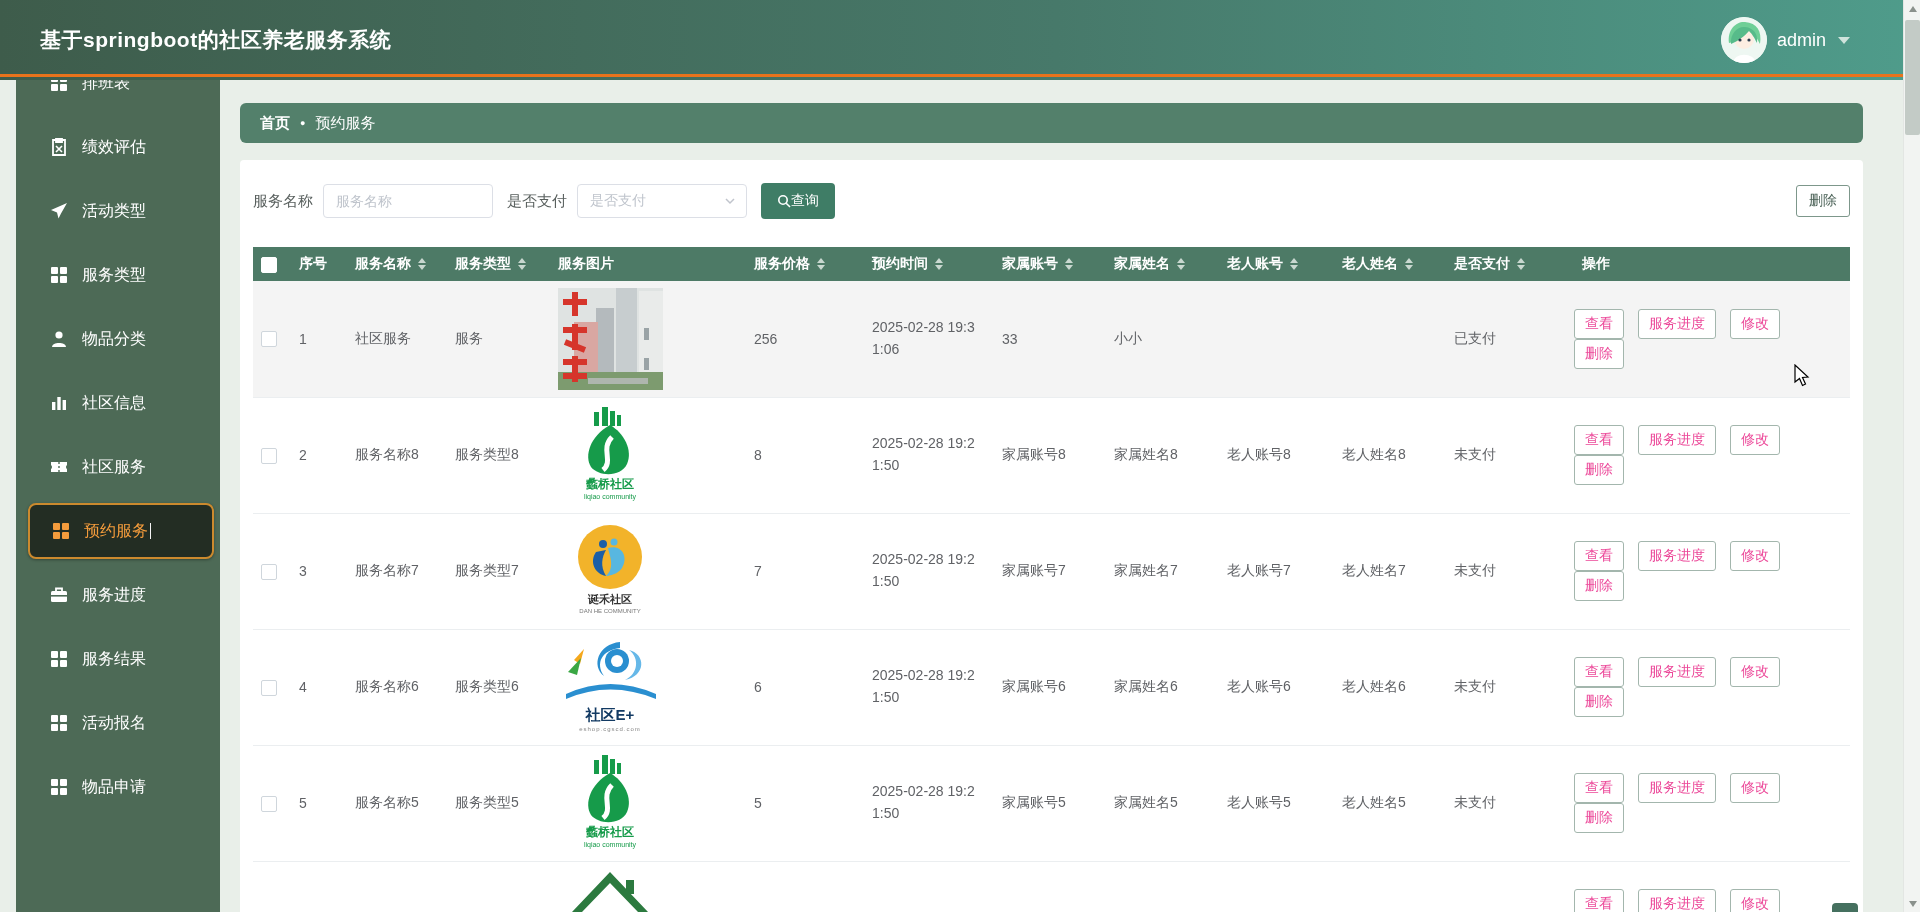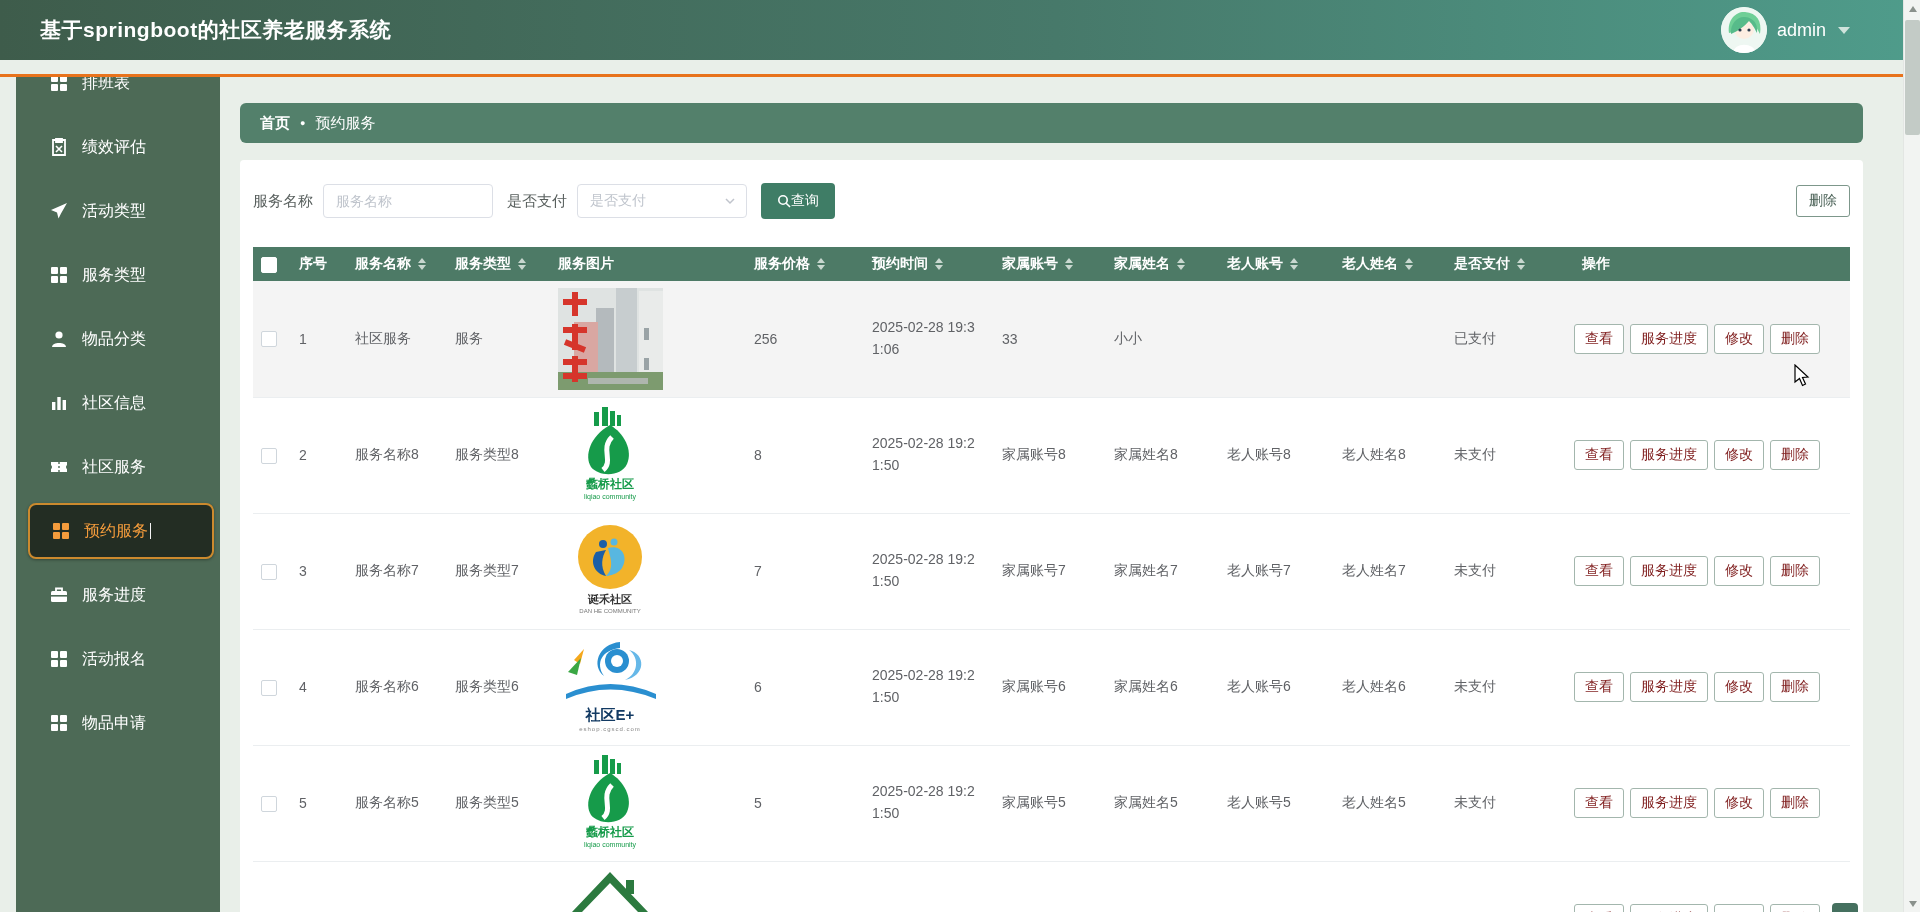--- a/index.html
+++ b/index.html
@@ -5,21 +5,21 @@
   * { margin:0; padding:0; box-sizing:border-box; }
   html,body { width:1920px; height:912px; overflow:hidden; }
   body {
     position:relative;
     background:#e9efe9;
     font-family:"Liberation Sans","DejaVu Sans",sans-serif;
     color:#606266;
   }
   
   .app-header {
-    position:absolute; left:0; top:0; width:1920px; height:60px;
+    position:absolute; left:0; top:0; width:1920px; height:80px;
     background:linear-gradient(90deg,#3e5c4b 0%,#47796a 55%,#4f9c8b 100%);
     display:flex; align-items:center; justify-content:space-between;
     padding:0 70px 0 40px; z-index:4;
   }
   .app-title { color:#fff; font-size:21px; font-weight:bold; letter-spacing:0.5px; }
   .user-area { display:flex; align-items:center; gap:10px; }
   .avatar { width:46px; height:46px; border-radius:50%; overflow:hidden; background:#eef7f2; flex:0 0 auto; }
   .user-name { color:#fff; font-size:18px; }
   .caret { width:0; height:0; border-left:6px solid transparent; border-right:6px solid transparent; border-top:7px solid #cfe3dc; margin-left:2px; }
   .progress-bar { position:absolute; left:0; top:74px; width:1920px; height:3px; background:#e8731c; z-index:5; }
@@ -105,21 +105,21 @@
   .sort { display:inline-flex; flex-direction:column; margin-left:7px; vertical-align:middle; gap:2px; }
   .sort i { display:block; width:0; height:0; border-left:4px solid transparent; border-right:4px solid transparent; }
   .sort .up { border-bottom:5px solid #c9d8d0; }
   .sort .down { border-top:5px solid #c9d8d0; }
   .img-box { width:105px; height:102px; background:#fff; display:block; }
   .img-box svg { width:105px; height:102px; display:block; }
   .time-cell { word-break:break-all; line-height:1.55; }
   .cell-actions { padding-left:30px; }
   .row-btn {
     height:30px; padding:0 10px; background:#fff; border:1px solid #a3b6ad;
-    border-radius:3px; color:#7f1d1d; font-size:14px; margin-right:6px; cursor:pointer;
+    border-radius:3px; color:#ec4899; font-size:14px; margin-right:14px; cursor:pointer;
     white-space:nowrap;
   }
 
   
   .scrollbar {
     position:absolute; right:0; top:0; width:17px; height:912px;
     background:#f2f4f2; border-left:1px solid #e3e6e3; z-index:6;
   }
   .sb-arrow { position:absolute; left:0; width:17px; height:17px; display:flex; align-items:center; justify-content:center; }
   .sb-arrow.up { top:0; }
@@ -236,20 +236,31 @@
       </div>
       <div class="menu-item">
         <span class="mi-icon">
           <svg viewBox="0 0 18 18" fill="currentColor">
             <rect x="1" y="5" width="16" height="11" rx="1.5"></rect>
             <path d="M6 5 V2.5 h6 V5" fill="none" stroke="currentColor" stroke-width="1.8"></path>
             <rect x="1" y="9" width="16" height="1.6" fill="#4d6a56"></rect>
           </svg>
         </span>
         <span class="mi-label">服务进度</span>
+      </div>
+      <div class="menu-item">
+        <span class="mi-icon">
+          <svg viewBox="0 0 18 18" fill="currentColor">
+            <rect x="1" y="1" width="7" height="7" rx="1"></rect>
+            <rect x="10" y="1" width="7" height="7" rx="1"></rect>
+            <rect x="1" y="10" width="7" height="7" rx="1"></rect>
+            <rect x="10" y="10" width="7" height="7" rx="1"></rect>
+          </svg>
+        </span>
+        <span class="mi-label">服务结果</span>
       </div>
       <div class="menu-item">
         <span class="mi-icon">
           <svg viewBox="0 0 18 18" fill="currentColor">
             <rect x="1" y="1" width="7" height="7" rx="1"></rect>
             <rect x="10" y="1" width="7" height="7" rx="1"></rect>
             <rect x="1" y="10" width="7" height="7" rx="1"></rect>
             <rect x="10" y="10" width="7" height="7" rx="1"></rect>
           </svg>
         </span>

